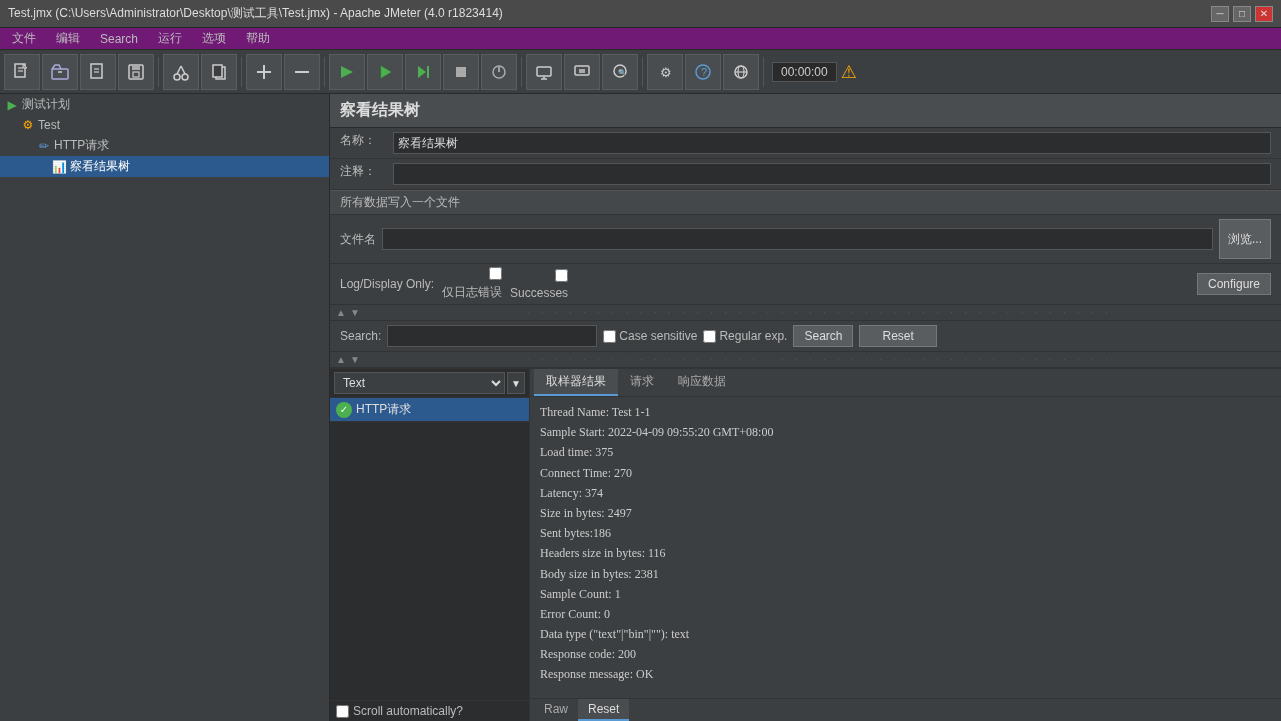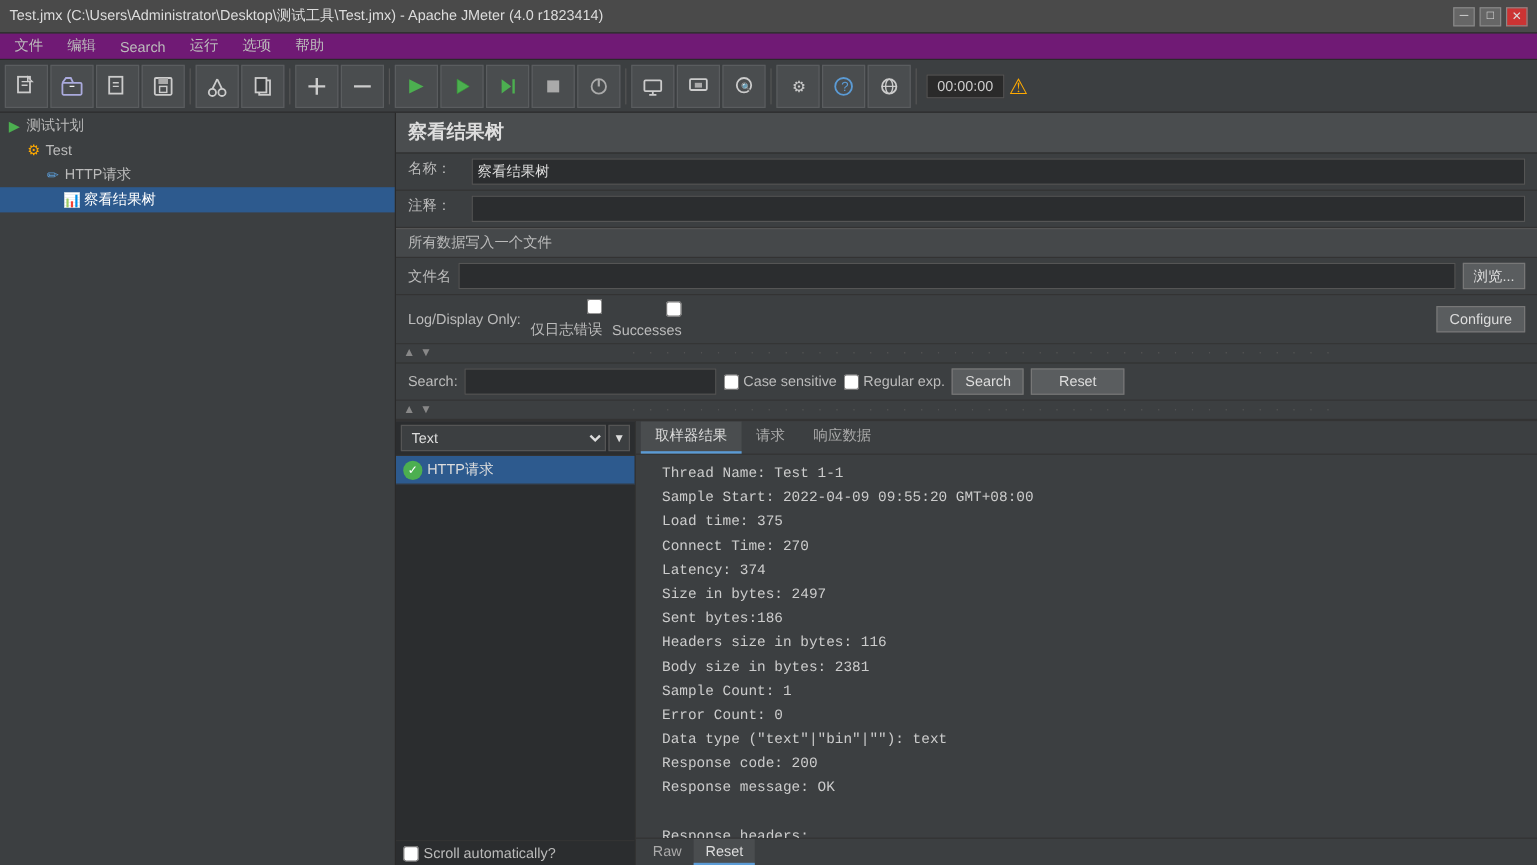--- a/index.html
+++ b/index.html
@@ -206,21 +206,21 @@
       font-size: 12px;
       height: 22px;
     }
     .browse-btn {
       background: #5a5d5f;
       border: 1px solid #777;
       color: #ddd;
       padding: 2px 8px;
       font-size: 12px;
       cursor: pointer;
-      height: 22px;
+      height: 40px;
     }
 
     
     .log-row {
       display: flex;
       align-items: center;
       padding: 3px 10px;
       gap: 8px;
       border-bottom: 1px solid #333;
       flex-wrap: wrap;
@@ -426,23 +426,22 @@
       background: #4a4d4f;
     }
 
     
     .detail-content {
       flex: 1;
       overflow-y: auto;
       padding: 6px 10px;
       font-size: 12px;
       color: #cccccc;
-      font-family: Liberation Mono, monospace;
+      font-family: Liberation Serif, serif;
       line-height: 1.6;
-      margin-left: 12px;
     }
     .detail-content p { margin-bottom: 1px; }
 
     
     .bottom-tabs-row {
       display: flex;
       align-items: center;
       border-top: 1px solid #333;
       padding: 0 4px;
       background: #3c3f41;

